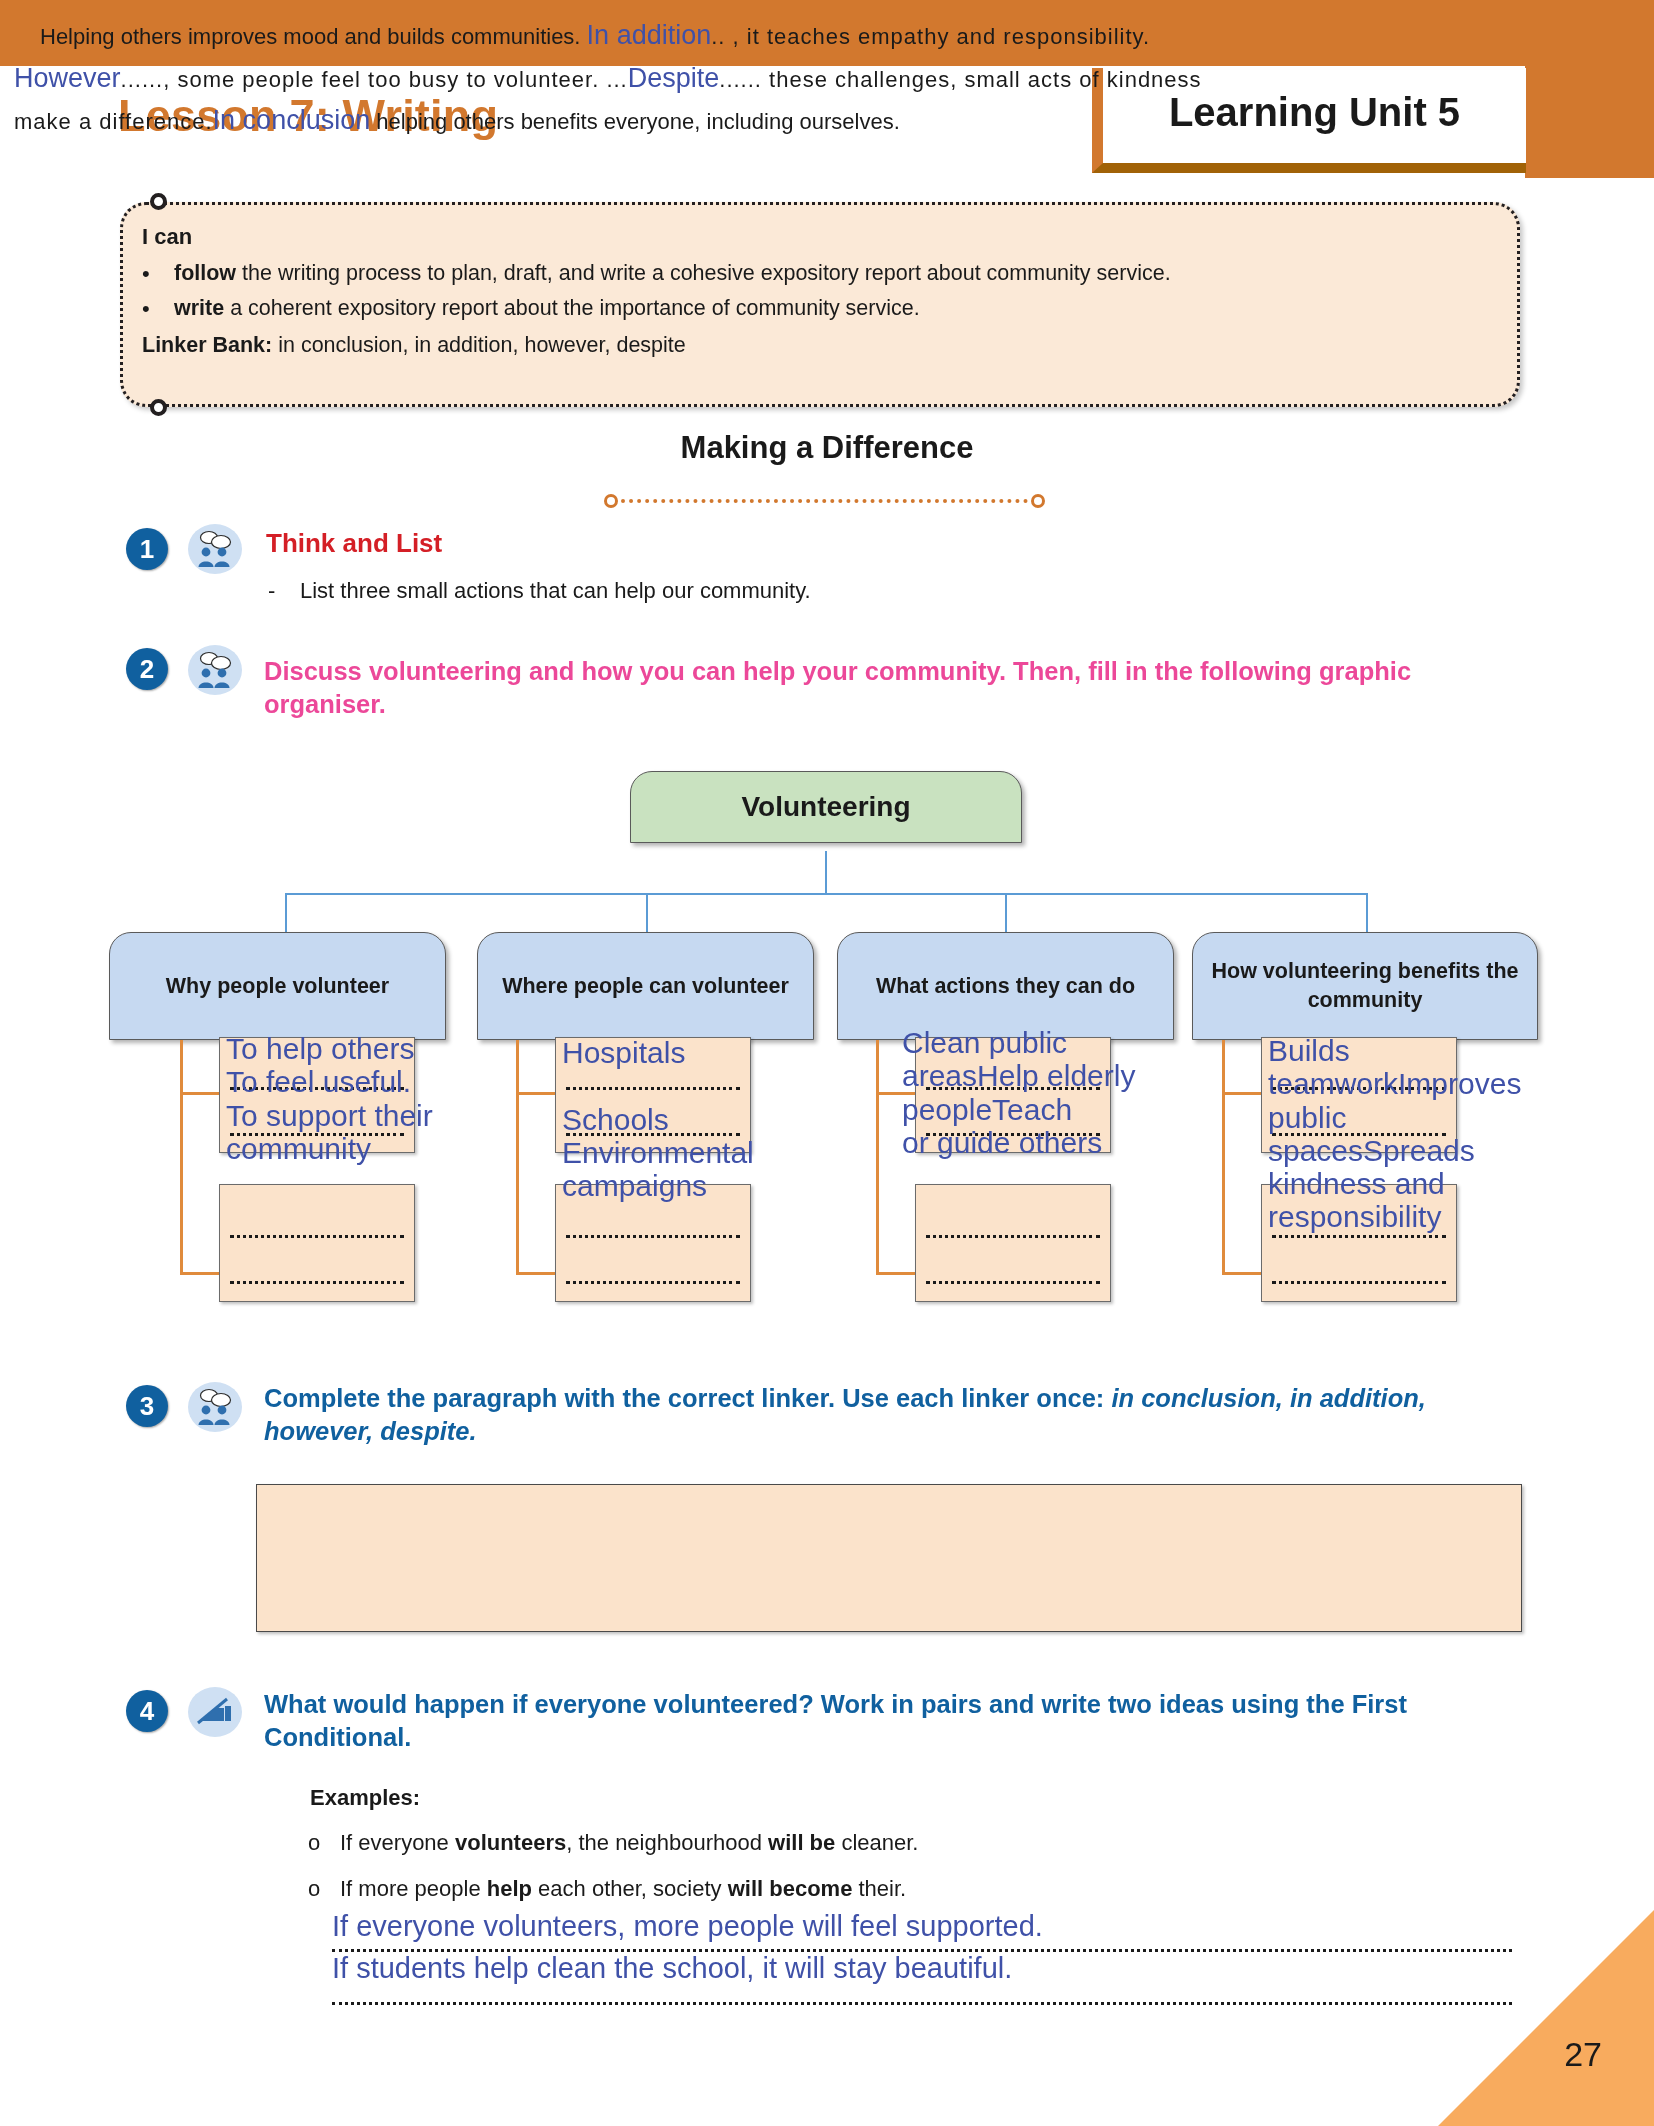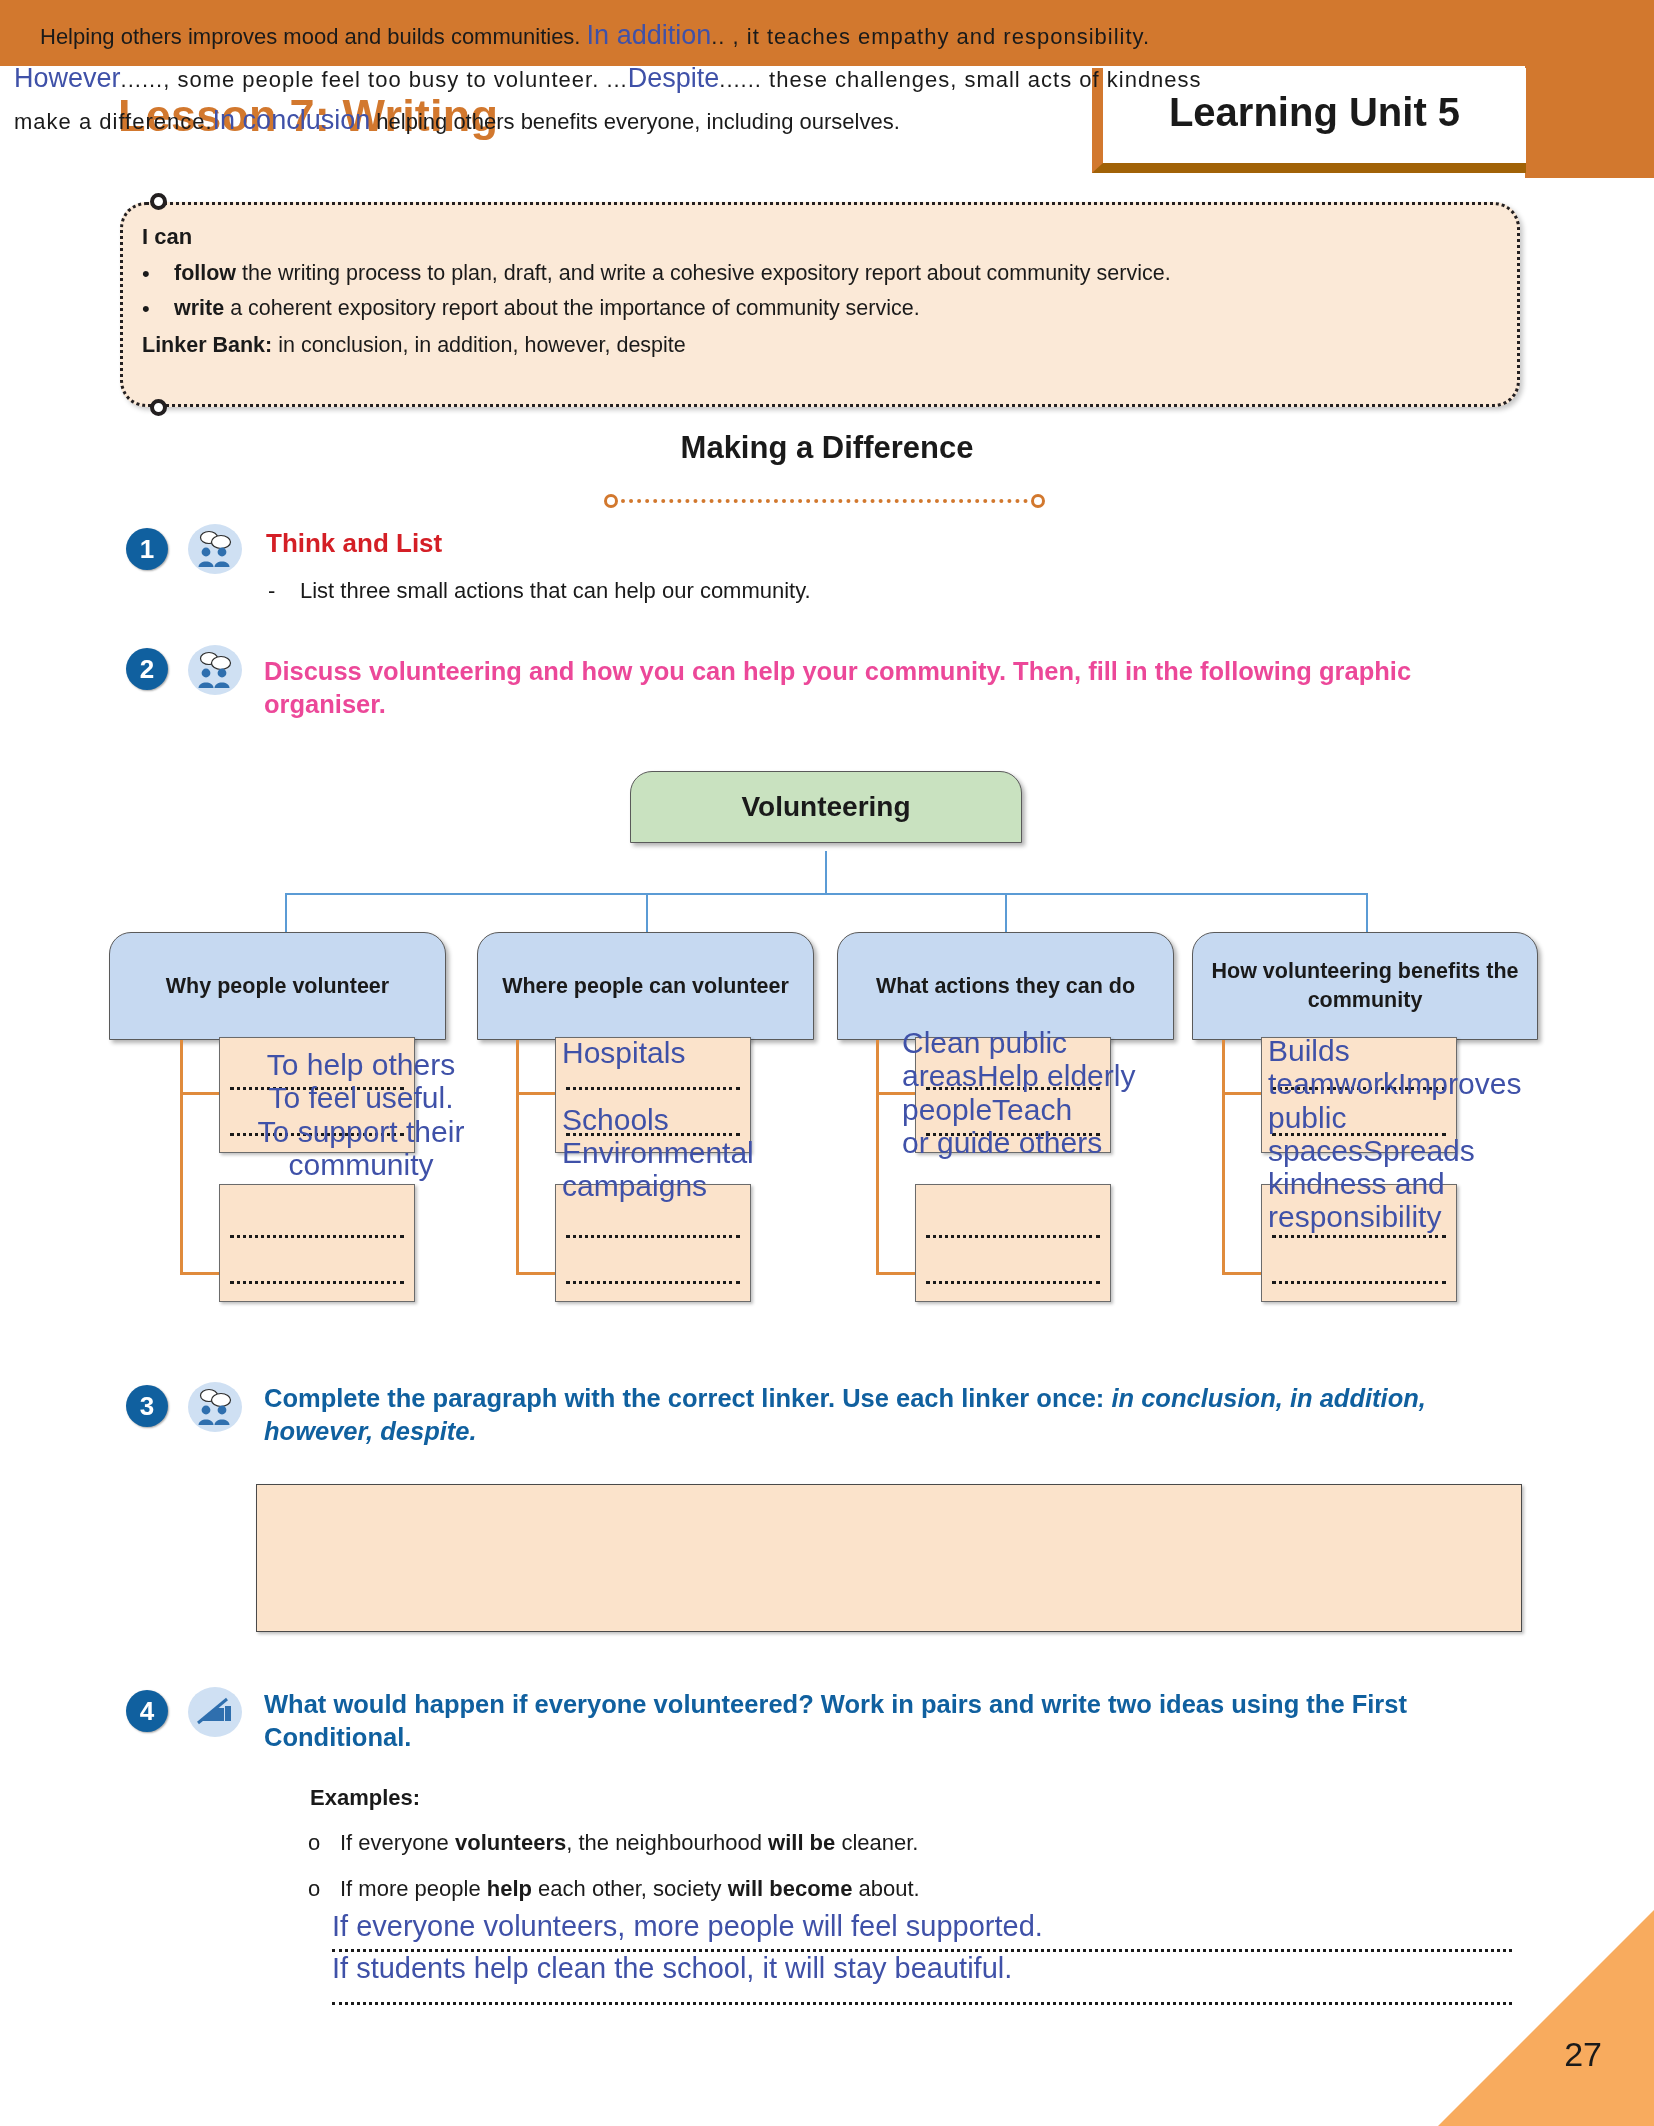--- a/index.html
+++ b/index.html
@@ -250,21 +250,21 @@
   <div class="obar" style="left:180px;top:326px;width:40px;height:2.5px;"></div>
   <div class="obar" style="left:180px;top:506px;width:40px;height:2.5px;"></div>
   <div class="leafbox" style="left:219px;top:271px;width:196px;height:116px;">
     <div class="leafline" style="top:49px;"></div>
     <div class="leafline" style="top:95px;"></div>
   </div>
   <div class="leafbox" style="left:219px;top:418px;width:196px;height:118px;">
     <div class="leafline" style="top:50px;"></div>
     <div class="leafline" style="top:96px;"></div>
   </div>
-  <div class="hand" style="left:226px;top:282px;width:270px;text-align:center;">To help others
+  <div class="hand" style="left:226px;top:266px;width:270px;">To help others
 To feel useful.
 To support their
 community</div>
 
   <div class="obar" style="left:516px;top:274px;width:2.5px;height:234px;"></div>
   <div class="obar" style="left:516px;top:326px;width:40px;height:2.5px;"></div>
   <div class="obar" style="left:516px;top:506px;width:40px;height:2.5px;"></div>
   <div class="leafbox" style="left:555px;top:271px;width:196px;height:116px;">
     <div class="leafline" style="top:49px;"></div>
     <div class="leafline" style="top:95px;"></div>
@@ -344,21 +344,21 @@
 
 <div class="ex-head">Examples:</div>
 
 <div class="ex-item" style="top:1830px;">
   <span class="ex-o">o</span>
   <span><span>If everyone </span><b>volunteers</b><span>, the neighbourhood </span><b>will be</b><span> cleaner.</span></span>
 </div>
 
 <div class="ex-item" style="top:1876px;">
   <span class="ex-o">o</span>
-  <span><span>If more people </span><b>help</b><span> each other, society </span><b>will become</b><span> about.</span></span>
+  <span><span>If more people </span><b>help</b><span> each other, society </span><b>will become</b><span> their.</span></span>
 </div>
 
 <div class="ans-line" style="top:1910px;">
   <span class="t">If everyone volunteers, more people will feel supported.</span>
 </div>
 <div class="ans-rule" style="top:1949px;"></div>
 
 <div class="ans-line" style="top:1952px;">
   <span class="t">If students help clean the school, it will stay beautiful.</span>
 </div>

